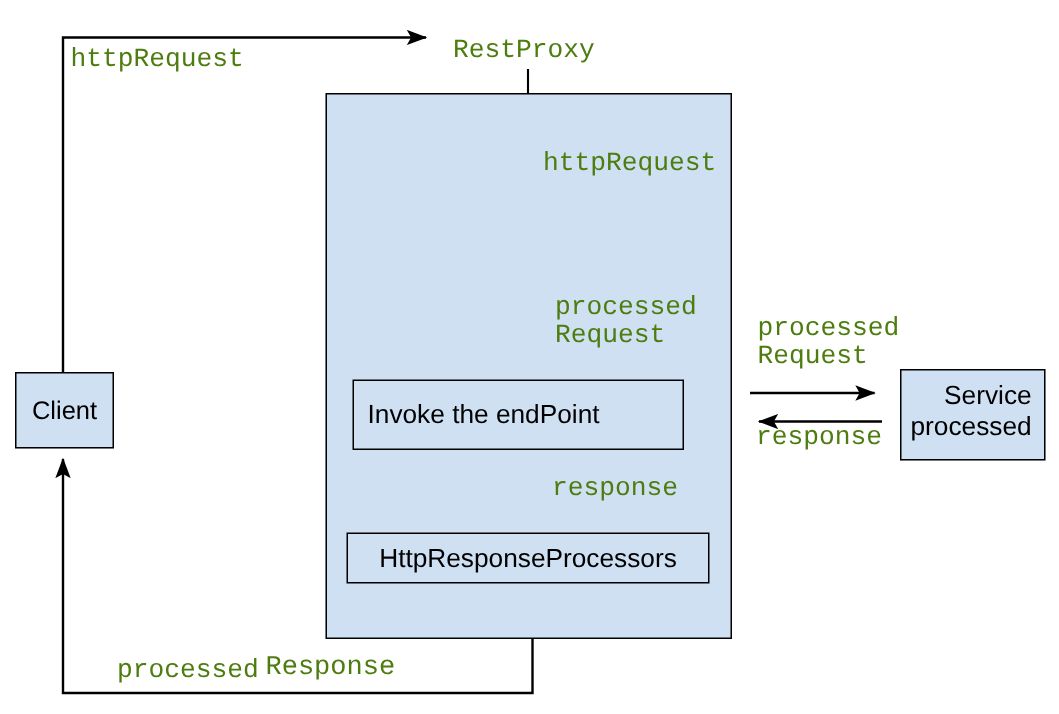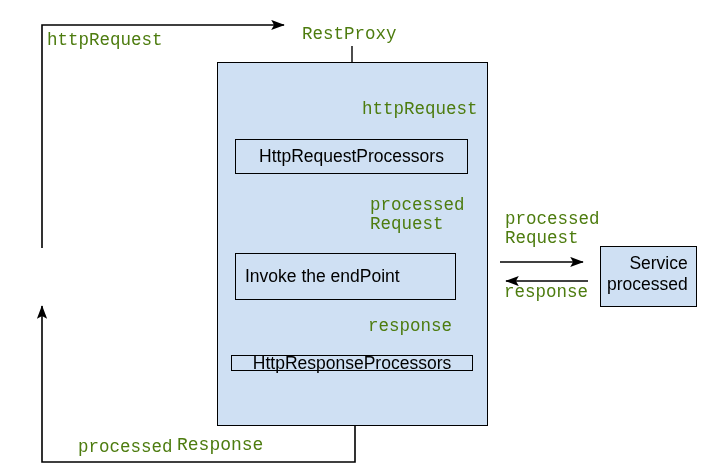--- a/index.html
+++ b/index.html
@@ -39,21 +39,21 @@
     font-family:Liberation Mono, monospace;
   }
   .label.two-line{white-space:normal;}
   #node-client{left:10px;top:248px;width:66px;height:51px;font-size:17px;}
   #node-service{left:600px;top:246px;width:97px;height:61px;
      align-items:flex-start;justify-content:flex-start;
      padding:6px 0 0 6px;font-size:17.5px;line-height:1.22;white-space:normal;text-align:right;}
   #node-http-request-processors{left:235px;top:139px;width:233px;height:35px;}
   #node-invoke-endpoint{left:235px;top:253px;width:221px;height:47px;
      justify-content:flex-start;padding-left:9px;}
-  #node-http-response-processors{left:231px;top:355px;width:242px;height:16px;}
+  #node-http-response-processors{left:231px;top:355px;width:242px;height:34px;}
   #box-restproxy{left:217px;top:62px;width:271px;height:364px;}
   #label-restproxy{left:302px;top:25px;}
   #label-http-request-top{left:47px;top:31px;}
   #label-http-request-inner{left:362px;top:100px;}
   #label-processed-request{left:370px;top:196px;}
   #label-response-inner{left:368px;top:317px;}
   #label-processed-request-ext{left:505px;top:210px;}
   #label-response-ext{left:504px;top:283px;}
   #label-processed-response-1{left:78px;top:438px;}
   #label-processed-response-2{left:177px;top:436px;font-size:18px;}
@@ -100,24 +100,24 @@
       <path d="M588,281 L506,281" fill="none" stroke="#000000" stroke-width="1.6" marker-end="url(#arrow-l)"></path>
     </g>
 
     <g>
       <path d="M355,389 L355,462 L42,462 L42,306" fill="none" stroke="#000000" stroke-width="1.6" marker-end="url(#arrow-d)"></path>
     </g>
   </svg>
 
   <div class="container-box" id="box-restproxy"></div>
 
+  <div class="node" id="node-client">
+    <span>Client</span>
+  </div>
 
-  <div class="node" id="node-http-request-processors">
-    <span>HttpRequestProcessors</span>
-  </div>
 
   <div class="node" id="node-invoke-endpoint">
     <span>Invoke the endPoint</span>
   </div>
 
   <div class="node" id="node-http-response-processors">
     <span>HttpResponseProcessors</span>
   </div>
 
   <div class="node" id="node-service">

